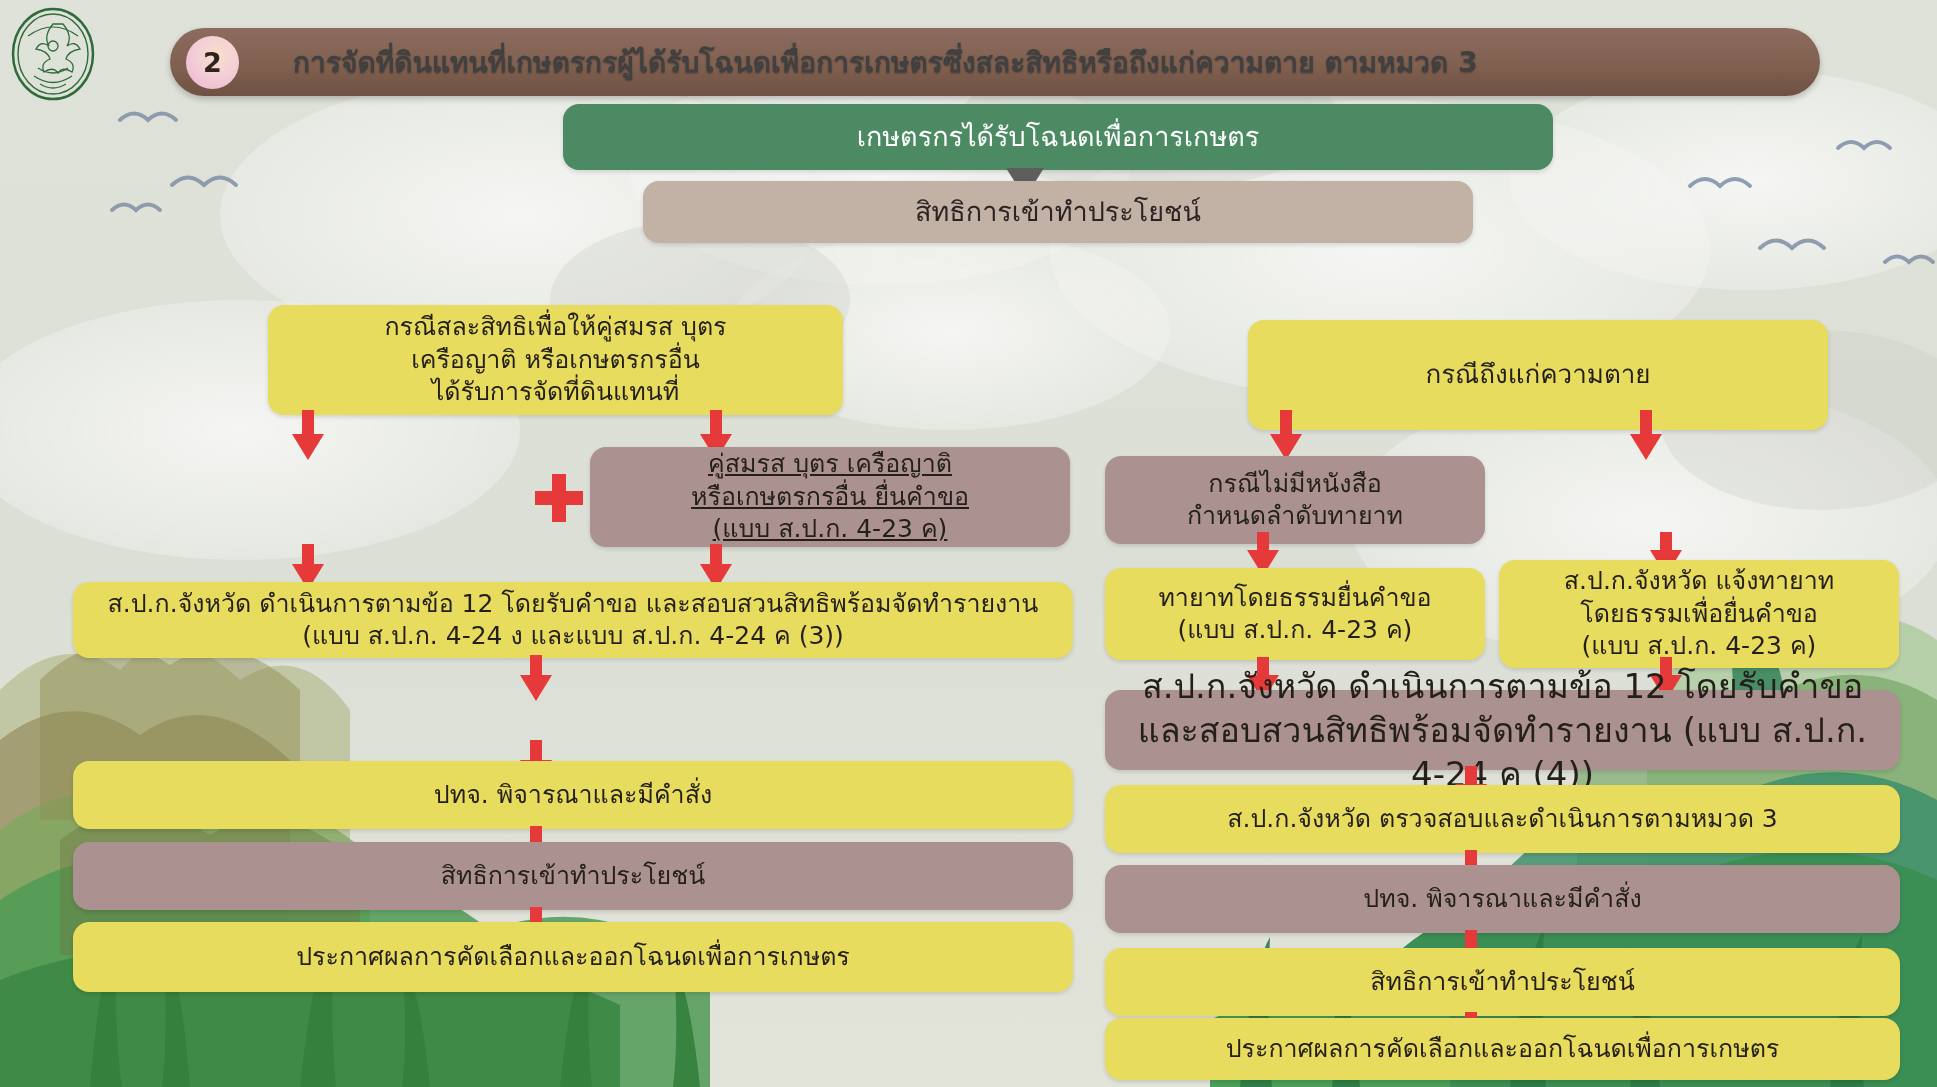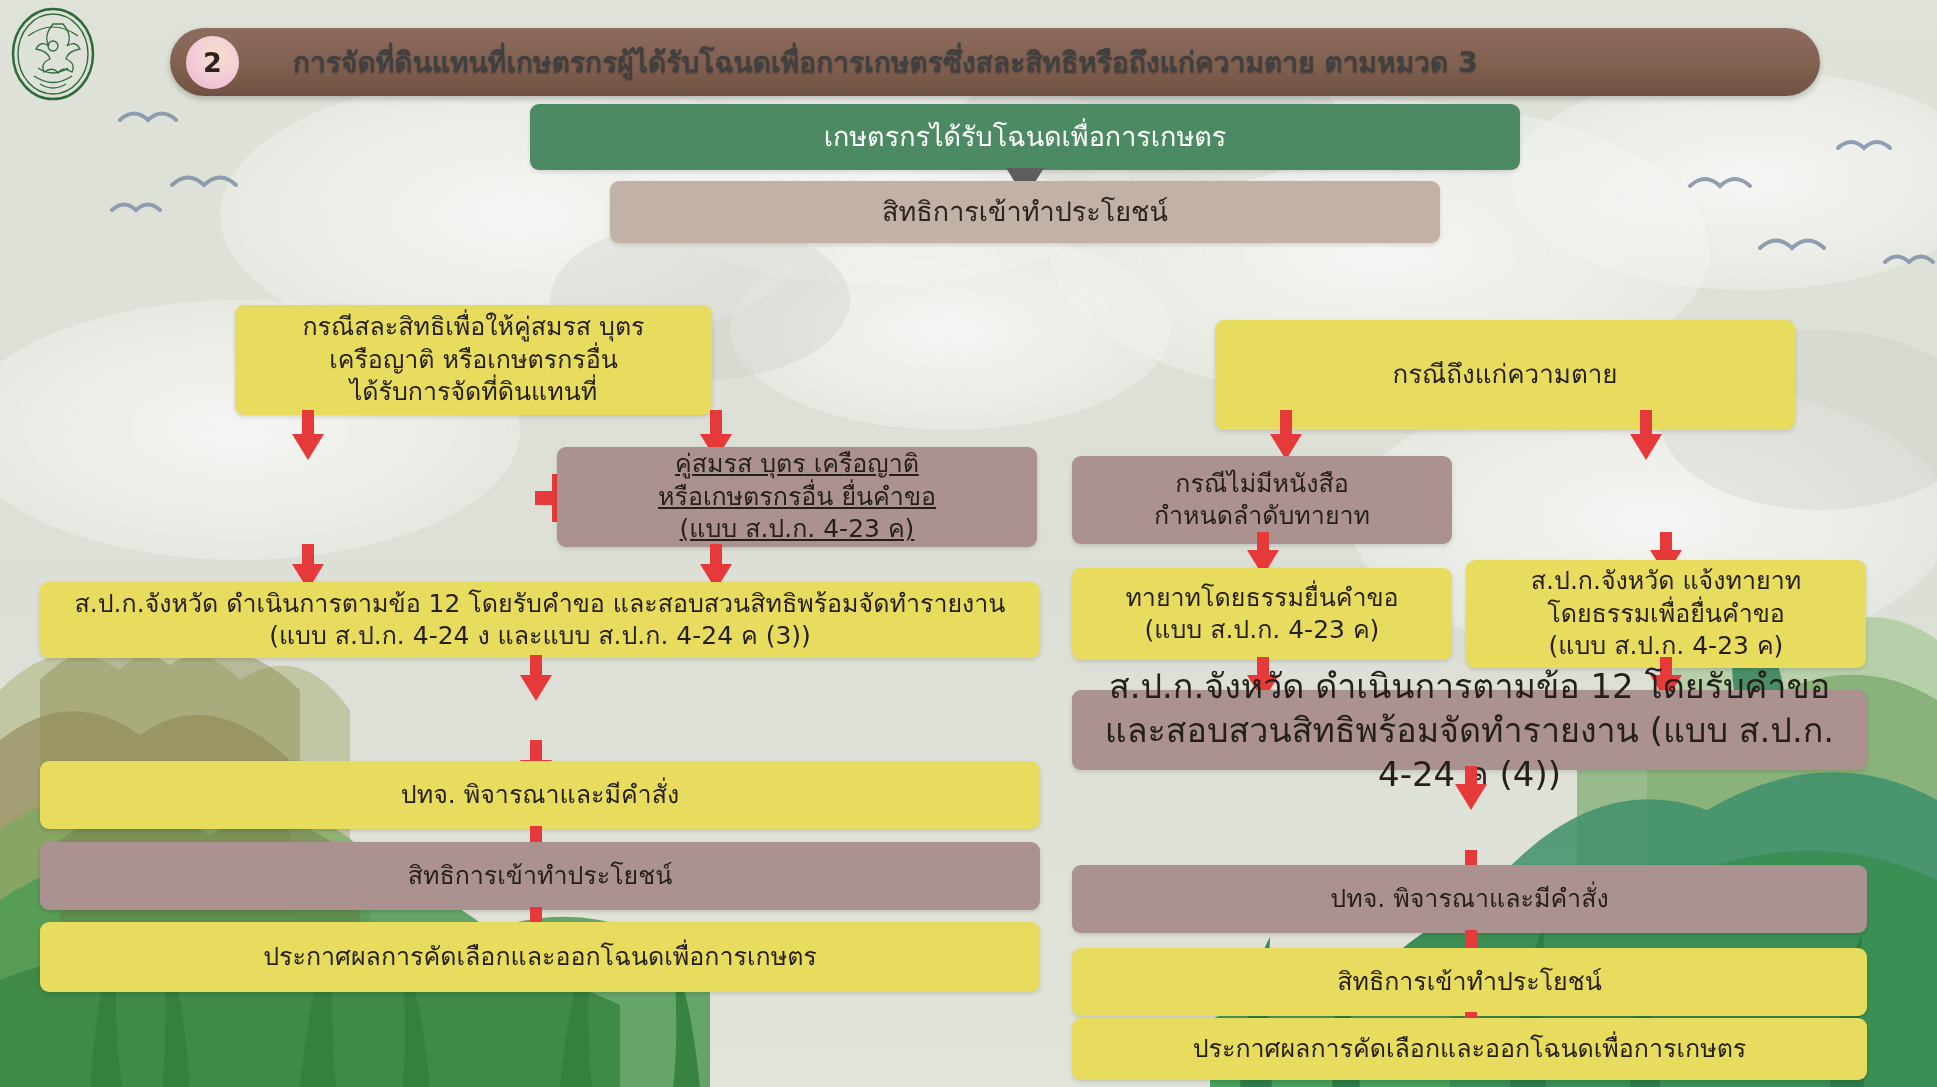--- a/index.html
+++ b/index.html
@@ -34,25 +34,25 @@
     text-shadow:0 1px 2px rgba(0,0,0,.3);
     z-index:2;
     margin-left:43px;
   }
 
   
   .logo{position:absolute;left:8px;top:6px;width:90px;height:96px;z-index:4;}
 
   
   .node{
-    position:absolute;border-radius:9px;
+    position:absolute;border-radius:16px;
     display:flex;align-items:center;justify-content:center;
     text-align:center;line-height:1.30;
     box-shadow:0 2px 4px rgba(0,0,0,.13);
-    box-sizing:border-box;padding:21px 12px;
+    box-sizing:border-box;padding:21px 12px;margin-left:33px;
   }
   .n-green {background:#4c8a63;color:#ffffff;}
   .n-taupe {background:#c2b2a6;color:#2b2422;}
   .n-yellow{background:#e7dc5d;color:#241f1a;}
   .n-brown {background:#ab9290;color:#241f1a;}
 
   
   .arrow{position:absolute;}
   .plus-sign{position:absolute;}
 </style>
@@ -157,21 +157,21 @@
   <div class="header-title">การจัดที่ดินแทนที่เกษตรกรผู้ได้รับโฉนดเพื่อการเกษตรซึ่งสละสิทธิหรือถึงแก่ความตาย ตามหมวด 3</div>
 
   <div class="node n-green" style="left:530px;top:104px;width:990px;height:66px;font-size:27px;">เกษตรกรได้รับโฉนดเพื่อการเกษตร</div>
 
   <svg class="arrow" style="left:1002px;top:168px;width:46px;height:32px;" viewBox="0 0 46 32">
     <polygon points="4,0 42,0 23,30" fill="#5e5e5e"></polygon>
   </svg>
 
   <div class="node n-taupe" style="left:610px;top:181px;width:830px;height:62px;font-size:27px;">สิทธิการเข้าทำประโยชน์</div>
 
-  <div class="node n-yellow" style="left:235px;top:305px;width:477px;height:110px;font-size:25px;white-space:pre-line;">กรณีสละสิทธิเพื่อให้คู่สมรส บุตร
+  <div class="node n-yellow" style="left:235px;top:305px;width:575px;height:110px;font-size:25px;white-space:pre-line;">กรณีสละสิทธิเพื่อให้คู่สมรส บุตร
 เครือญาติ หรือเกษตรกรอื่น
 ได้รับการจัดที่ดินแทนที่</div>
 
   <svg class="arrow" style="left:292px;top:410px;width:32px;height:50px;" viewBox="0 0 32 50">
     <rect x="10" y="0" width="12" height="26" fill="#e63939"></rect>
       <polygon points="0,24 32,24 16,50" fill="#e63939"></polygon>
   </svg>
   <svg class="arrow" style="left:700px;top:410px;width:32px;height:50px;" viewBox="0 0 32 50">
     <rect x="10" y="0" width="12" height="26" fill="#e63939"></rect>
       <polygon points="0,24 32,24 16,50" fill="#e63939"></polygon>
@@ -265,20 +265,21 @@
   </svg>
 
   <div class="node n-brown" style="left:1072px;top:690px;width:795px;height:80px;font-size:34px;white-space:pre-line;">ส.ป.ก.จังหวัด ดำเนินการตามข้อ 12 โดยรับคำขอ
 และสอบสวนสิทธิพร้อมจัดทำรายงาน (แบบ ส.ป.ก. 4-24 ค (4))</div>
 
   <svg class="arrow" style="left:1455px;top:766px;width:32px;height:44px;" viewBox="0 0 32 44">
     <rect x="10" y="0" width="12" height="20" fill="#e63939"></rect>
       <polygon points="0,18 32,18 16,44" fill="#e63939"></polygon>
   </svg>
 
+  <div class="node n-yellow" style="left:1072px;top:785px;width:795px;height:68px;font-size:25px;">ส.ป.ก.จังหวัด ตรวจสอบและดำเนินการตามหมวด 3</div>
 
   <svg class="arrow" style="left:1455px;top:850px;width:32px;height:44px;" viewBox="0 0 32 44">
     <rect x="10" y="0" width="12" height="20" fill="#e63939"></rect>
       <polygon points="0,18 32,18 16,44" fill="#e63939"></polygon>
   </svg>
 
   <div class="node n-brown" style="left:1072px;top:865px;width:795px;height:68px;font-size:25px;">ปทจ. พิจารณาและมีคำสั่ง</div>
 
   <svg class="arrow" style="left:1455px;top:930px;width:32px;height:44px;" viewBox="0 0 32 44">
     <rect x="10" y="0" width="12" height="20" fill="#e63939"></rect>

